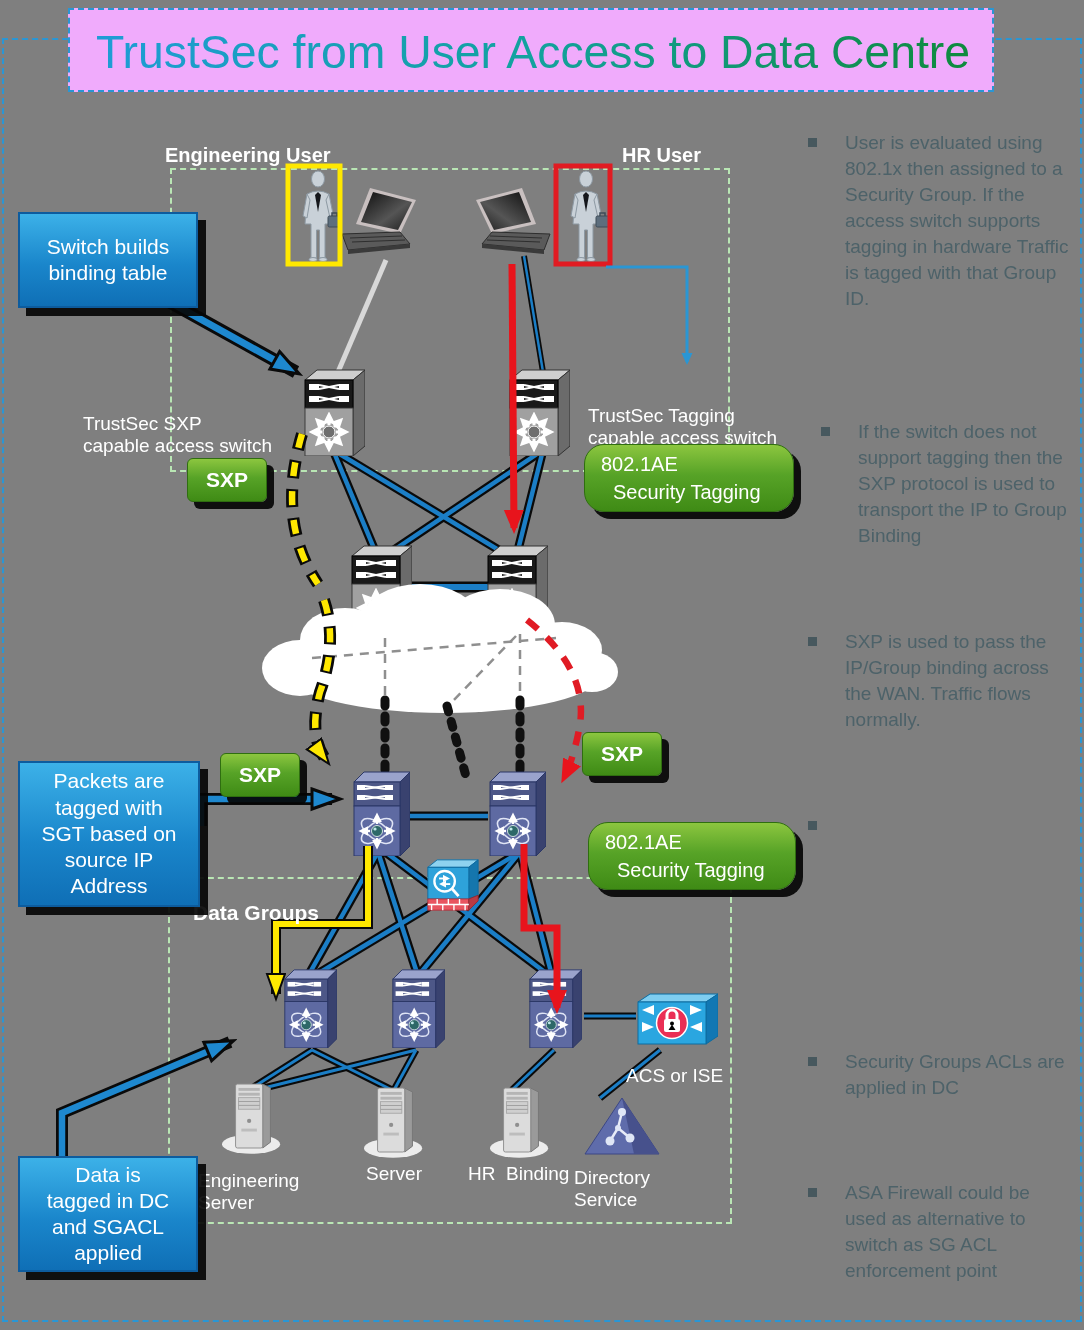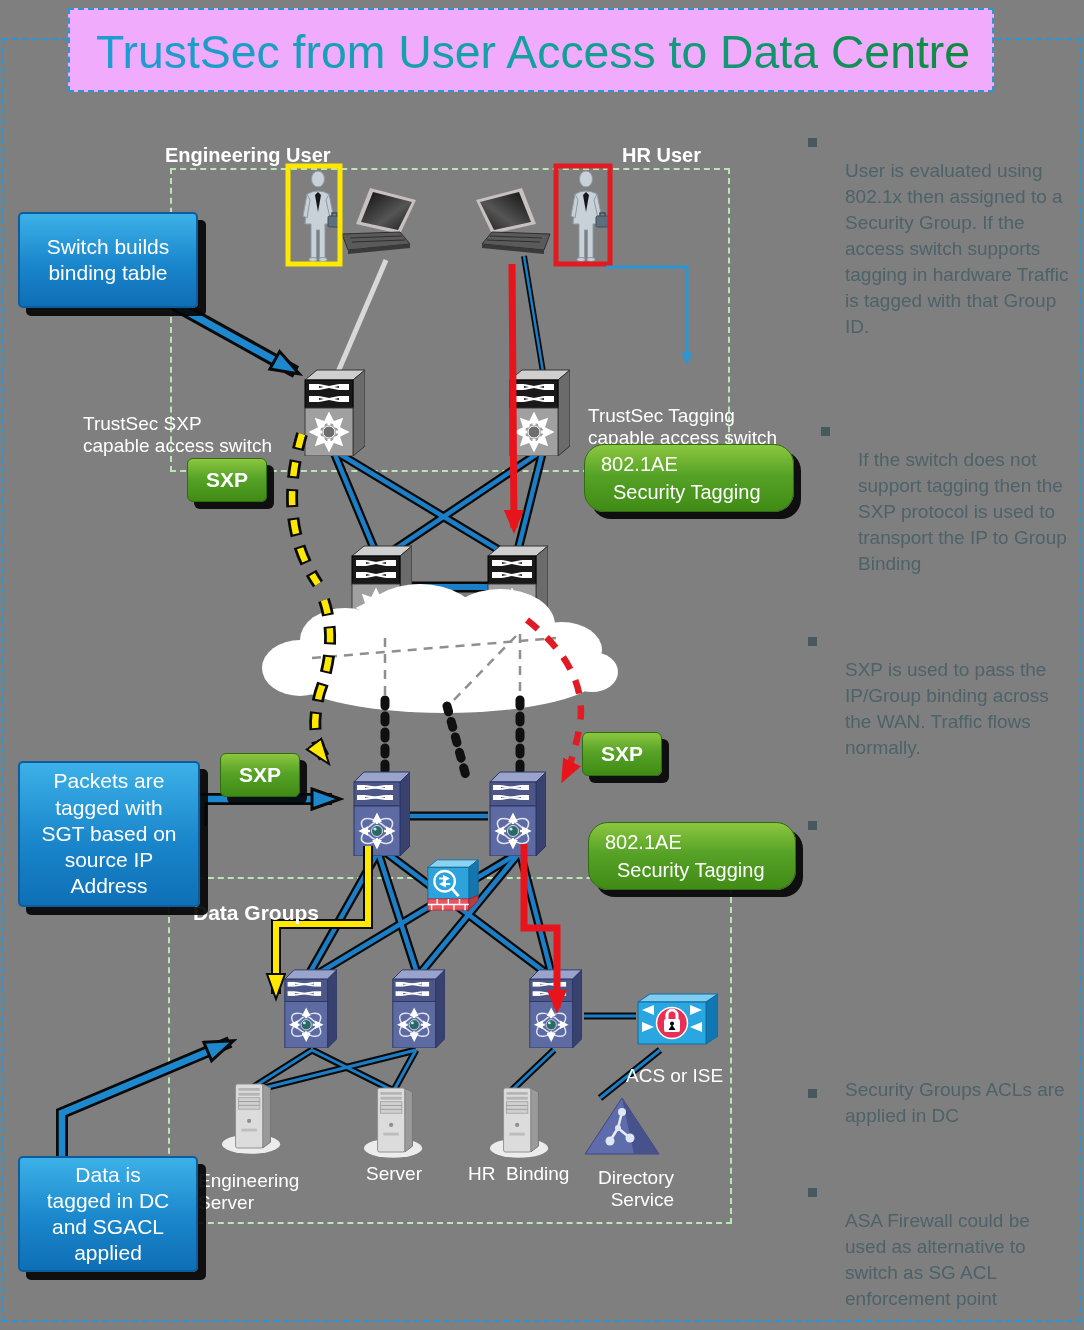--- a/index.html
+++ b/index.html
@@ -14,42 +14,42 @@
   
   .zone{border:2px dashed #b9e6b4;}
   
   .title-box{background:#f0abfc;border:2px dashed #2a96d4;z-index:5;}
   
   .glabel{color:#ffffff;font-size:19px;line-height:1.18;white-space:pre-line;z-index:4;margin-top:17px;}
   .glabel.b{font-weight:bold;}
   
   .callout{
     background:linear-gradient(180deg,#3cb1e8 0%,#1a86cb 55%,#0f6fb6 100%);
-    border:2px solid #0d5c9e;border-radius:5px;
+    border:2px solid #0d5c9e;border-radius:0;
     box-shadow:8px 8px 0 rgba(5,5,5,0.92);
     color:#fff;font-size:21px;line-height:1.25;text-align:center;
     display:flex;align-items:center;justify-content:center;
     white-space:pre-line;z-index:4;
   }
   
   .tag{
     background:linear-gradient(180deg,#8cc63f 0%,#57a327 45%,#3f8b15 100%);
     border:1px solid #2f6e10;
     box-shadow:7px 7px 0 rgba(5,5,5,0.92);
     color:#fff;display:flex;z-index:4;
   }
   .tag-sxp{border-radius:6px;align-items:center;justify-content:center;
     font-weight:bold;font-size:21px;}
   .tag-ae{border-radius:20px;flex-direction:column;justify-content:center;
     font-size:20px;padding-left:16px;line-height:1.4;}
   .tag-ae .l2{text-indent:12px;}
   
   .bullet{display:flex;gap:28px;z-index:3;left:808px;width:268px;}
   .bullet .sq{width:9px;height:9px;background:#47585e;margin-top:8px;flex:none;}
-  .bullet .tx{color:#4d6269;font-size:19px;line-height:26px;margin-top:28px;}
+  .bullet .tx{color:#4d6269;font-size:19px;line-height:26px;}
   svg.overlay{position:absolute;left:0;top:0;z-index:1;}
   .z0{z-index:0;}
 </style>
 </head>
 <body>
 
 <div class="abs sel-frame z0" style="left:2px;top:38px;width:1076px;height:1280px;"></div>
 
 <div class="abs zone z0" style="left:170px;top:168px;width:556px;height:300px;"></div>
 <div class="abs zone z0" style="left:168px;top:877px;width:560px;height:343px;"></div>
@@ -392,21 +392,21 @@
 <div class="abs glabel" style="left:83px;top:396px;">TrustSec SXP
 capable access  switch</div>
 <div class="abs glabel" style="left:588px;top:388px;">TrustSec Tagging
 capable access  switch</div>
 <div class="abs glabel b" style="left:193px;top:884px;font-size:21px;">Data Groups</div>
 <div class="abs glabel" style="left:626px;top:1048px;">ACS or ISE</div>
 <div class="abs glabel" style="left:198px;top:1153px;width:118px;">Engineering
 Server</div>
 <div class="abs glabel" style="left:366px;top:1146px;">Server</div>
 <div class="abs glabel" style="left:468px;top:1146px;white-space:pre;">HR  Binding</div>
-<div class="abs glabel" style="left:574px;top:1150px;width:100px;text-align:right;">Directory
+<div class="abs glabel" style="left:574px;top:1150px;width:100px;text-align:left;">Directory
 Service</div>
 
 <div class="abs callout" style="left:18px;top:212px;width:176px;height:92px;">Switch builds
 binding table</div>
 <div class="abs callout" style="left:18px;top:761px;width:178px;height:142px;">Packets are
 tagged with
 SGT based on
 source IP
 Address</div>
 <div class="abs callout" style="left:18px;top:1156px;width:176px;height:112px;">Data is
@@ -434,20 +434,20 @@
   <div class="sq"></div>
   <div class="tx">If the switch does not support tagging then the SXP protocol is used to transport the IP to Group Binding</div>
 </div>
 <div class="abs bullet" style="top:629px;">
   <div class="sq"></div>
   <div class="tx">SXP is used to pass the IP/Group binding across the WAN. Traffic flows normally.</div>
 </div>
 <div class="abs bullet" style="top:813px;">
   <div class="sq"></div>
 </div>
-<div class="abs bullet" style="top:1049px;align-items:center;">
+<div class="abs bullet" style="top:1049px;">
   <div class="sq"></div>
   <div class="tx">Security Groups ACLs are applied in DC</div>
 </div>
 <div class="abs bullet" style="top:1180px;">
   <div class="sq"></div>
   <div class="tx">ASA Firewall could be used as alternative to switch as SG ACL enforcement point</div>
 </div>
 
 </body></html>

